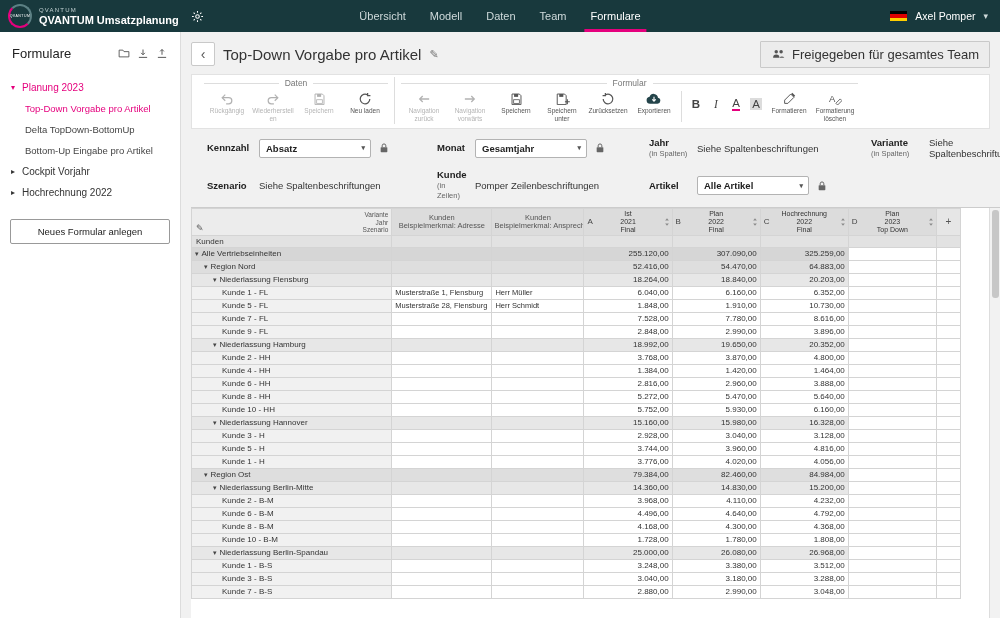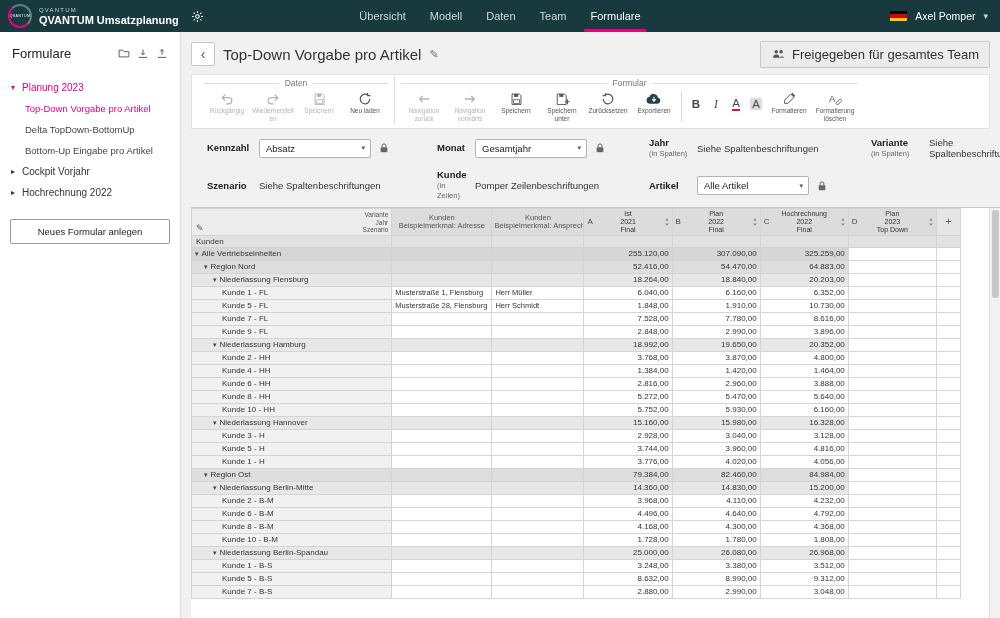--- a/index.html
+++ b/index.html
@@ -75,21 +75,21 @@
   .gbtn.font-color span{border-bottom:2px solid var(--pink);line-height:11px;}
   .gbtn.fill-color span{background:#dcdcdc;padding:0 2px;}
   
   .filters{display:grid;grid-template-columns:230px 212px 222px 1fr;row-gap:11px;
     margin:0 10px 6px 16px;font-size:9.5px;align-items:center;}
   .fcell{display:flex;align-items:center;gap:8px;}
   .flabel{font-weight:bold;color:#222;line-height:10px;flex:none;}
   .flabel .sub{display:block;font-weight:normal;font-size:7.5px;color:#666;margin-top:1px;}
   .c1 .flabel{width:44px;} .c2 .flabel{width:30px;} .c3 .flabel{width:40px;} .c4 .flabel{width:50px;}
   .fselect{position:relative;min-width:112px;height:19px;background:#fff;border:1px solid #b3b3b3;
-    border-radius:2px;display:inline-flex;align-items:center;padding:0 12px 0 6px;color:#222;cursor:pointer;}
+    border-radius:2px;display:inline-flex;align-items:center;padding:0 12px 0 6px;color:#222;cursor:pointer;font-weight:bold;}
   .fselect .caret{position:absolute;right:5px;font-size:7px;color:#555;}
   .flock{display:flex;}
   .ftext{color:#333;}
   
   .grid-area{flex:1;position:relative;background:#fff;border-top:1px solid #ccc;overflow:hidden;}
   table{border-collapse:collapse;table-layout:fixed;width:770px;font-size:8px;color:#333;}
   th,td{border:1px solid #d4d4d4;overflow:hidden;white-space:nowrap;}
   thead th{background:#dcdcdc;height:27px;font-weight:normal;font-size:7.5px;line-height:8.5px;
     color:#333;padding:1px 2px;vertical-align:middle;text-align:center;}
   th.corner{background:#ececec;position:relative;}
@@ -746,26 +746,26 @@
               <td class="lab" style="padding-left:30px">Kunde 1 - B-S</td>
               <td class="attrc"></td>
               <td class="attrc"></td>
               <td class="num c0">3.248,00</td>
               <td class="num c1">3.380,00</td>
               <td class="num c2">3.512,00</td>
               <td class="num c3"></td>
               <td class="addc"></td>
             </tr>
             <tr class="leaf lvl3">
-              <td class="lab" style="padding-left:30px">Kunde 5 - B-S</td>
-              <td class="attrc"></td>
-              <td class="attrc"></td>
-              <td class="num c0">8.632,00</td>
-              <td class="num c1">8.990,00</td>
-              <td class="num c2">9.312,00</td>
+              <td class="lab" style="padding-left:30px">Kunde 3 - B-S</td>
+              <td class="attrc"></td>
+              <td class="attrc"></td>
+              <td class="num c0">3.040,00</td>
+              <td class="num c1">3.180,00</td>
+              <td class="num c2">3.288,00</td>
               <td class="num c3"></td>
               <td class="addc"></td>
             </tr>
             <tr class="leaf lvl3">
               <td class="lab" style="padding-left:30px">Kunde 7 - B-S</td>
               <td class="attrc"></td>
               <td class="attrc"></td>
               <td class="num c0">2.880,00</td>
               <td class="num c1">2.990,00</td>
               <td class="num c2">3.048,00</td>

